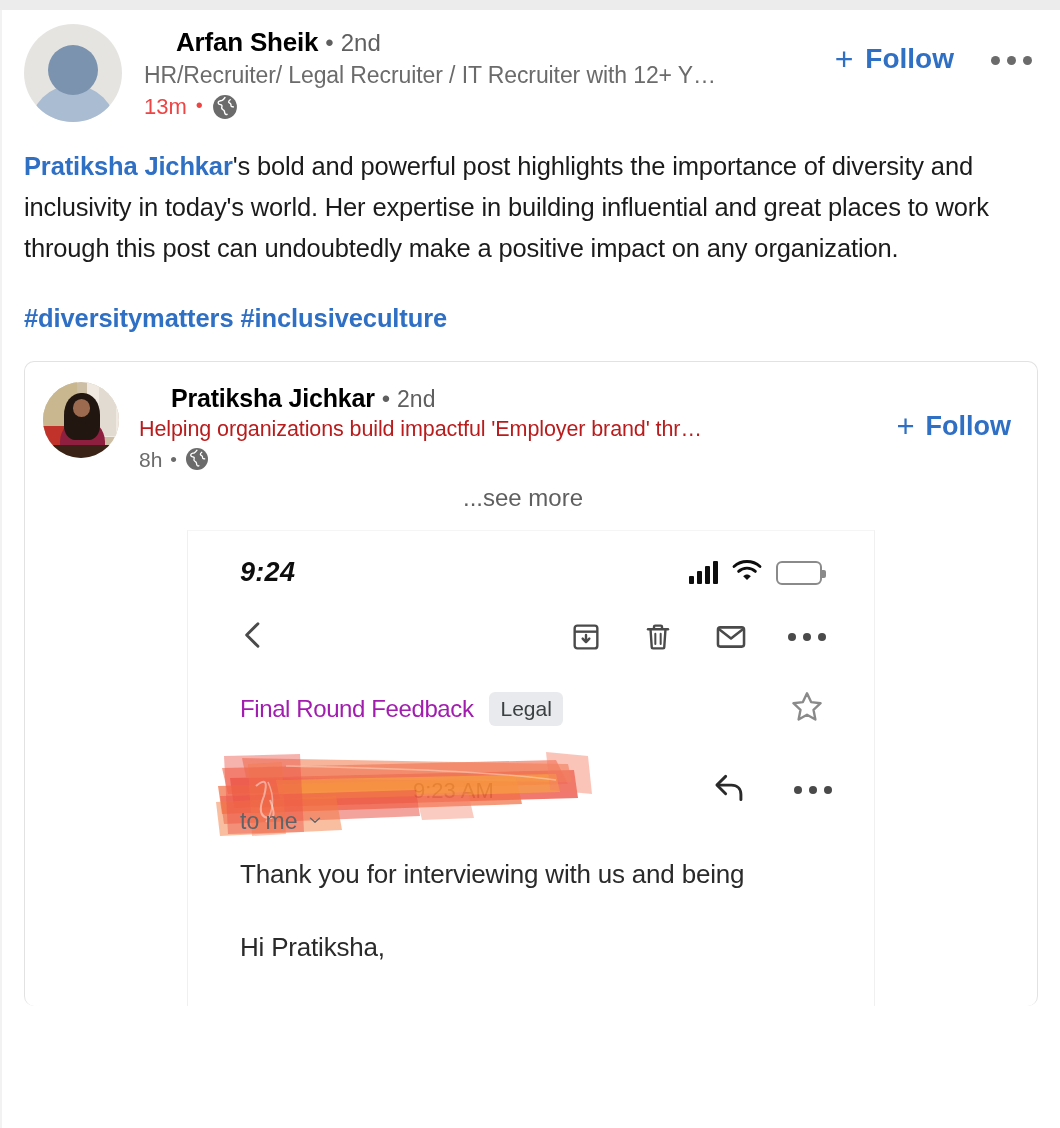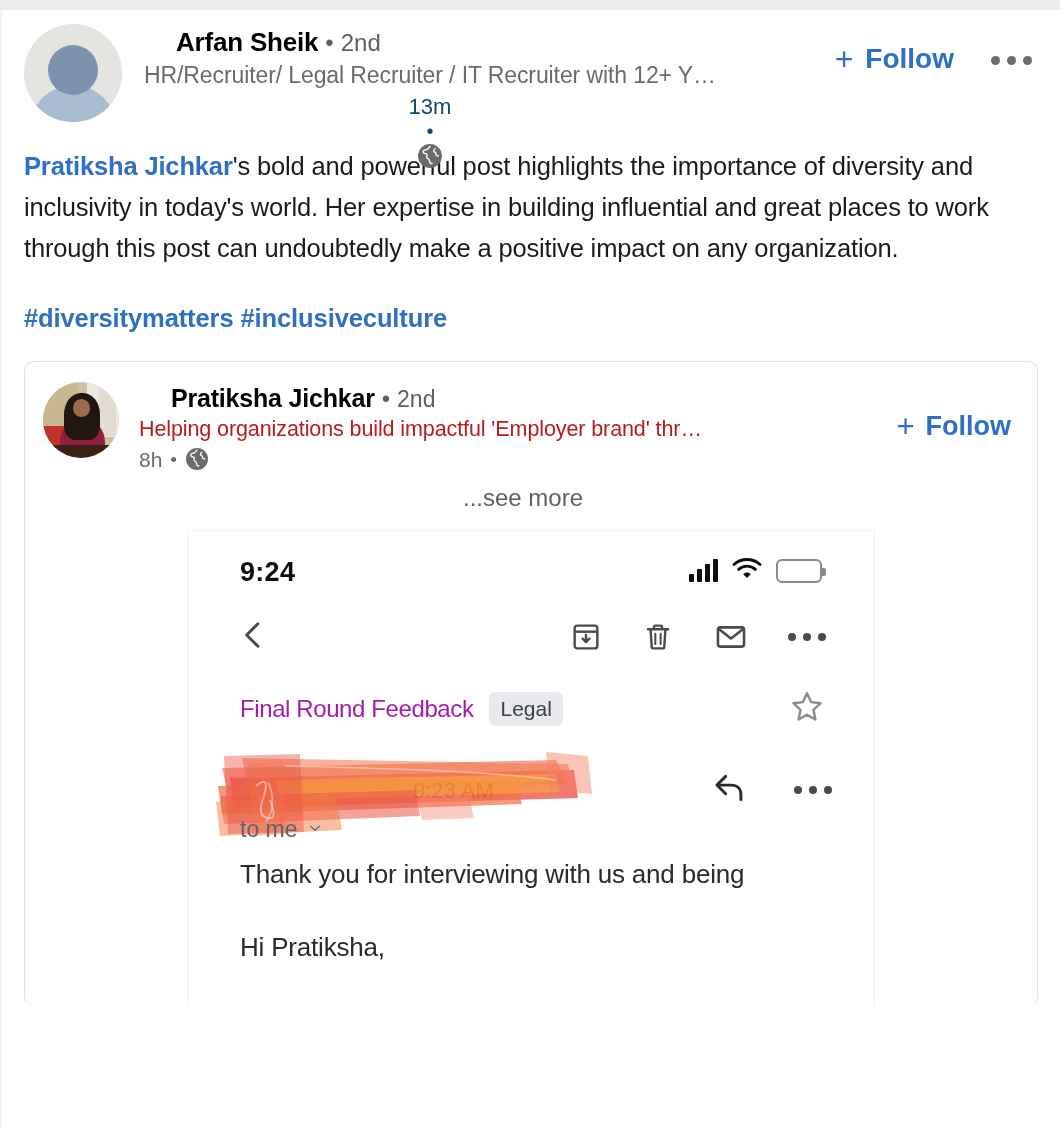--- a/index.html
+++ b/index.html
@@ -81,23 +81,23 @@
   .dot-sep { color: #5f5f5f; font-size: 24px; margin: 0 7px; }
   .degree { color: #5f5f5f; font-size: 24px; }
   .headline {
     font-size: 23px;
     color: #6b6b6b;
     margin-top: 4px;
     white-space: nowrap;
     letter-spacing: -0.1px;
   }
   .timeline-row {
-    display: flex; align-items: center;
+    display: flex; 
     margin-top: 5px;
-    font-size: 22px; color: #0c4a6e; flex-direction: column;
+    font-size: 22px; color: #ef4444;
   }
   .timeline-row .mid-dot { margin: 0 9px; font-size: 20px; }
   .globe {
     width: 26px; height: 26px;
     display: inline-block;
   }
   .follow-btn {
     position: absolute;
     right: 78px; top: 20px;
     display: flex; align-items: center;
@@ -228,23 +228,24 @@
   .phone-shot {
     width: 688px;
     background: #fff;
     border-left: 1px solid #f0f0f0;
     border-right: 1px solid #f0f0f0;
     border-top: 1px solid #f5f5f5;
     padding: 0 28px;
     position: relative;
   }
   .status-bar {
-    display: flex; align-items: flex-start;
+    display: flex; align-items: center;
     justify-content: space-between;
     padding: 26px 24px 12px 24px;
+    font-style: italic;
   }
   .status-time {
     font-size: 27px; font-weight: 700; color: #0e0e0e;
     letter-spacing: 0.3px;
   }
   .status-icons { display: flex; align-items: center; gap: 14px; }
   .bars { display: flex; align-items: flex-end; gap: 3px; height: 22px; }
   .bars i { width: 5px; background: #0e0e0e; border-radius: 1px; display:block; }
   .bars i:nth-child(1){ height: 8px; }
   .bars i:nth-child(2){ height: 13px; }
@@ -296,21 +297,21 @@
     left: 0; top: 8px;
     width: 400px; height: 100px;
     pointer-events: none;
   }
   .sender-text {
     font-size: 22px; color: #9a9a9a;
     position: absolute; left: 197px; top: 48px;
     white-space: nowrap;
   }
   .to-me {
-    position: absolute; left: 24px; top: 86px;
+    position: absolute; left: 24px; top: 78px;
     font-size: 23px; color: #5f6368;
     display: flex; align-items: center; gap: 8px;
     cursor: pointer;
   }
   .sender-actions {
     position: absolute; right: 14px; top: 42px;
     display: flex; align-items: center; gap: 46px;
   }
   .mail-body {
     padding: 26px 20px 0 24px;

